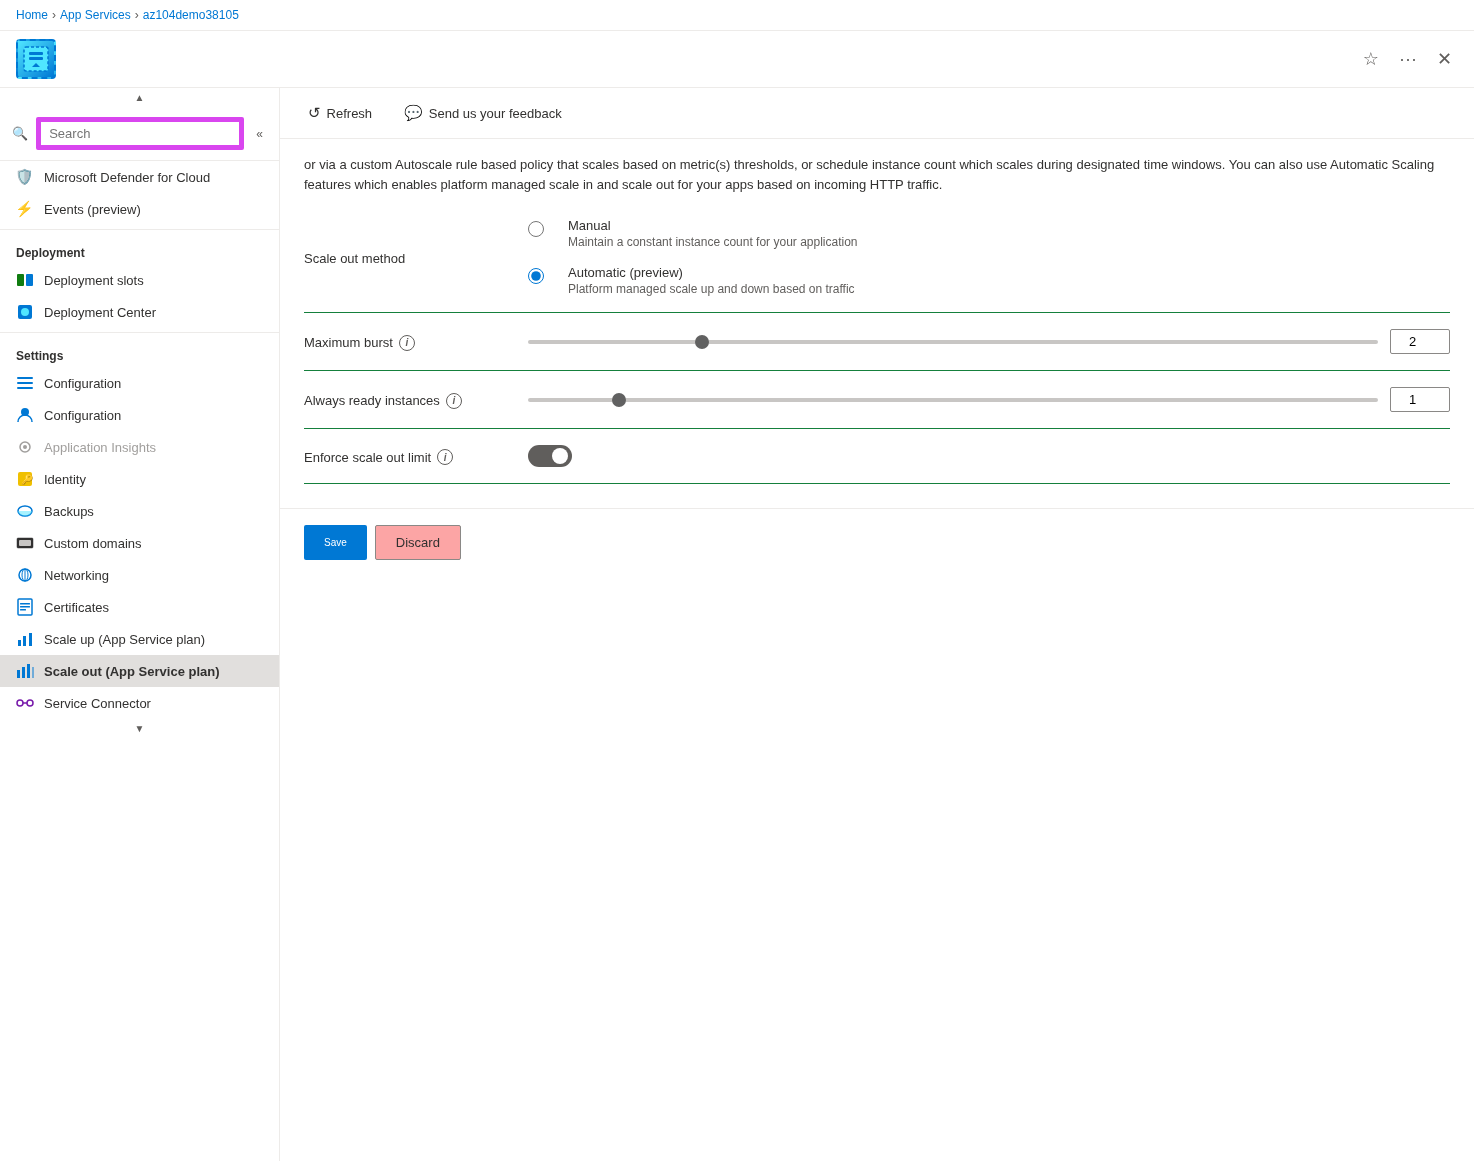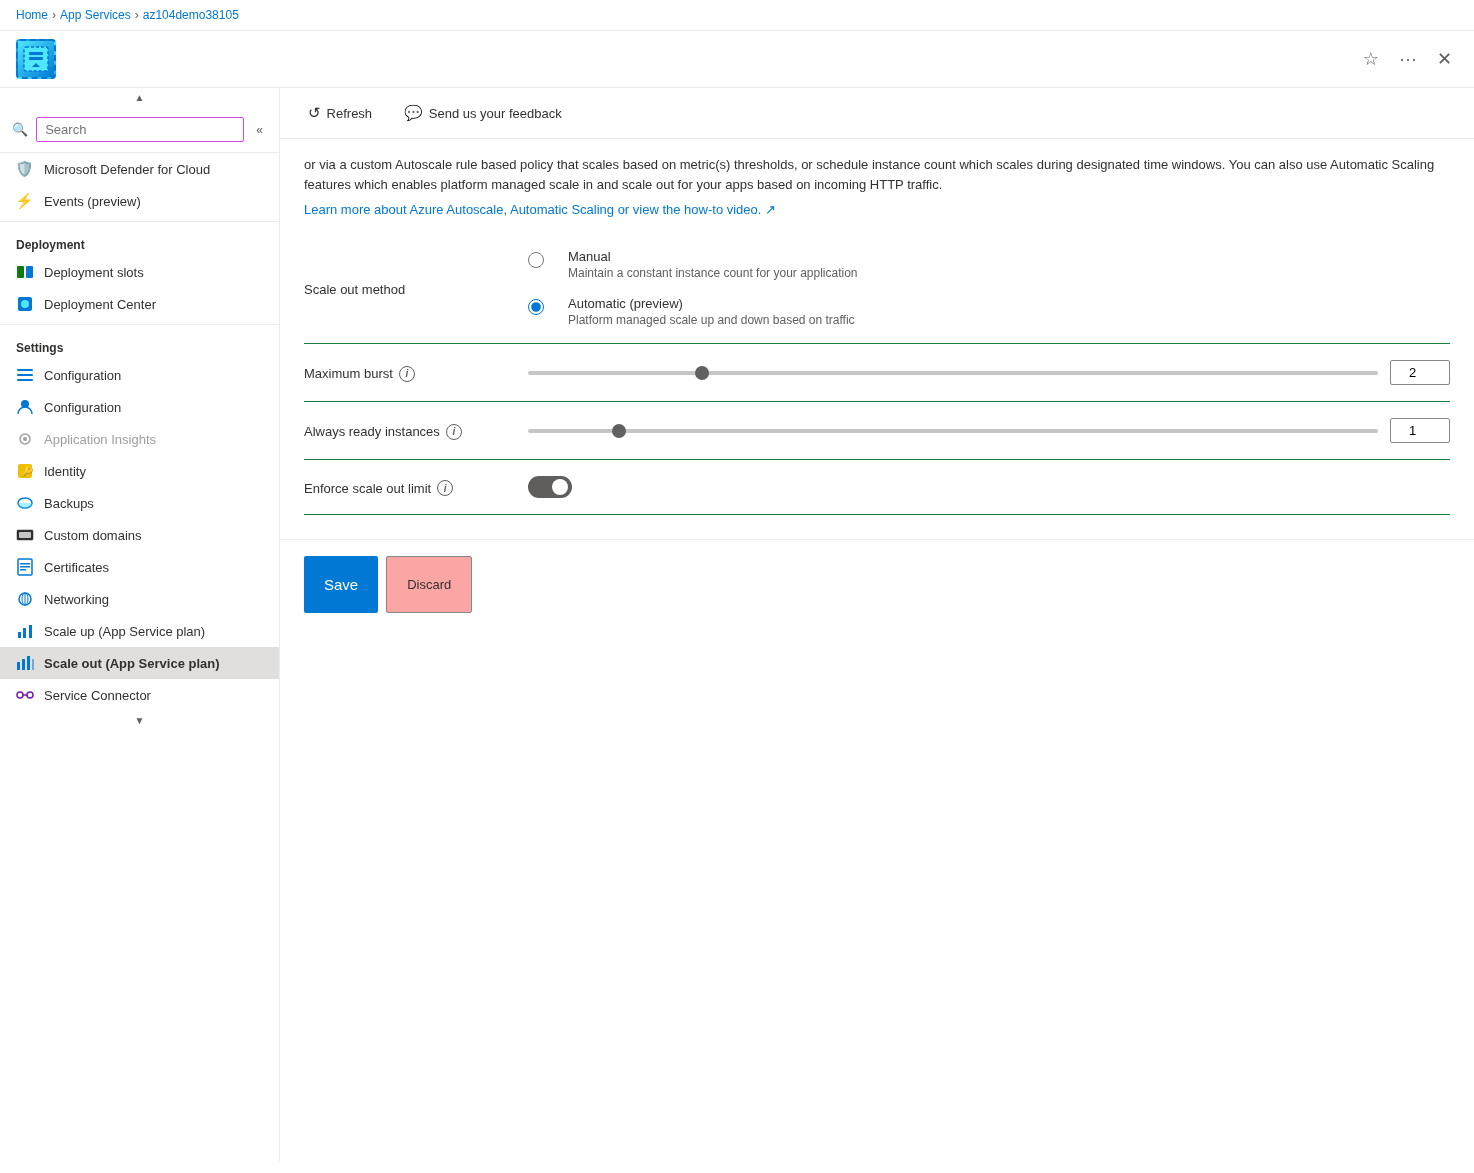--- a/index.html
+++ b/index.html
@@ -32,21 +32,21 @@
     
     .sidebar {
       width: 280px; min-width: 280px; border-right: 1px solid #edebe9;
       overflow-y: auto; background: #fff;
     }
     .search-box {
       padding: 10px 12px; border-bottom: 1px solid #edebe9;
       display: flex; align-items: center; gap: 8px;
     }
     .search-box input {
-      border: 1px solid #d946ef; border-radius: 2px; padding: 4px 8px;
+      border: 5px solid #d946ef; border-radius: 2px; padding: 4px 8px;
       width: 100%; font-size: 13px; outline: none;
     }
     .collapse-btn { background: none; border: none; cursor: pointer; font-size: 12px; color: #605e5c; padding: 4px; }
 
     .sidebar-section-label {
       font-size: 12px; font-weight: 700; color: #323130;
       padding: 12px 16px 4px 16px; text-transform: none;
     }
     .sidebar-divider { border: none; border-top: 1px solid #edebe9; margin: 4px 0; }
 
@@ -129,21 +129,21 @@
       width: 16px; height: 16px; background: #fff;
       border-radius: 50%; transition: right 0.2s;
     }
 
     .buttons-row {
       display: flex; gap: 8px; padding: 16px 24px;
       border-top: 1px solid #edebe9; margin-top: 8px;
     }
     .btn-primary {
       background: #0078d4; color: #fff; border: none;
-      padding: 20px 20px; font-size: 15px; cursor: pointer; border-radius: 2px;
+      padding: 12px 20px; font-size: 10px; cursor: pointer; border-radius: 2px;
     }
     .btn-secondary {
       background: #fca5a5; color: #323130; border: 1px solid #8a8886;
       padding: 8px 20px; font-size: 13px; cursor: pointer; border-radius: 2px;
     }
 
     
     ::-webkit-scrollbar { width: 6px; }
     ::-webkit-scrollbar-track { background: #f3f2f1; }
     ::-webkit-scrollbar-thumb { background: #c8c6c4; border-radius: 3px; }
@@ -272,37 +272,37 @@
         <svg width="18" height="18" viewBox="0 0 18 18">
             <rect x="1" y="4" width="16" height="10" rx="1" fill="#323130" stroke="#323130" stroke-width="0.5"></rect>
             <rect x="3" y="6" width="12" height="6" rx="1" fill="#c8c6c4"></rect>
           </svg>
       </span>
       <span>Custom domains</span>
     </div>
     <div class="sidebar-item">
       <span class="icon">
         <svg width="18" height="18" viewBox="0 0 18 18">
+            <circle cx="9" cy="9" r="6" fill="none" stroke="#0078d4" stroke-width="1.5"></circle>
+            <line x1="9" y1="3" x2="9" y2="15" stroke="#0078d4" stroke-width="1"></line>
+            <ellipse cx="9" cy="9" rx="3" ry="6" fill="none" stroke="#0078d4" stroke-width="1"></ellipse>
+          </svg>
+      </span>
+      <span>Networking</span>
+    </div>
+    <div class="sidebar-item">
+      <span class="icon">
+        <svg width="18" height="18" viewBox="0 0 18 18">
             <rect x="2" y="1" width="14" height="16" rx="1" fill="none" stroke="#0078d4" stroke-width="1.5"></rect>
             <rect x="4" y="5" width="10" height="1.5" rx="0.5" fill="#0078d4"></rect>
             <rect x="4" y="8" width="10" height="1.5" rx="0.5" fill="#0078d4"></rect>
             <rect x="4" y="11" width="6" height="1.5" rx="0.5" fill="#0078d4"></rect>
           </svg>
       </span>
       <span>Certificates</span>
-    </div>
-    <div class="sidebar-item">
-      <span class="icon">
-        <svg width="18" height="18" viewBox="0 0 18 18">
-            <circle cx="9" cy="9" r="6" fill="none" stroke="#0078d4" stroke-width="1.5"></circle>
-            <line x1="9" y1="3" x2="9" y2="15" stroke="#0078d4" stroke-width="1"></line>
-            <ellipse cx="9" cy="9" rx="3" ry="6" fill="none" stroke="#0078d4" stroke-width="1"></ellipse>
-          </svg>
-      </span>
-      <span>Networking</span>
     </div>
     <div class="sidebar-item">
       <span class="icon">
         <svg width="18" height="18" viewBox="0 0 18 18">
             <rect x="2" y="10" width="3" height="6" fill="#0078d4"></rect>
             <rect x="7" y="6" width="3" height="10" fill="#0078d4"></rect>
             <rect x="13" y="3" width="3" height="13" fill="#0078d4"></rect>
           </svg>
       </span>
       <span>Scale up (App Service plan)</span>
@@ -341,23 +341,20 @@
       </button>
       <button class="toolbar-btn">
         <span style="font-size:15px;">💬</span>
         <span>Send us your feedback</span>
       </button>
     </div>
 
     <div class="content-area">
 
       <p class="description-text">or via a custom Autoscale rule based policy that scales based on metric(s) thresholds, or schedule instance count which scales during designated time windows. You can also use Automatic Scaling features which enables platform managed scale in and scale out for your apps based on incoming HTTP traffic.</p>
-      <p style="margin-bottom:16px;">
-        <a href="#" class="description-link">Learn more about Azure Autoscale, Automatic Scaling or view the how-to video. ↗</a>
-      </p>
 
       <div class="form-row">
         <div class="form-label">
           <span>Scale out method</span>
         </div>
         <div class="radio-group">
           <div class="radio-option">
             <input type="radio" name="scale_method" value="manual" style="">
             <div class="radio-option-text">
               <span class="radio-option-title">Manual</span>

